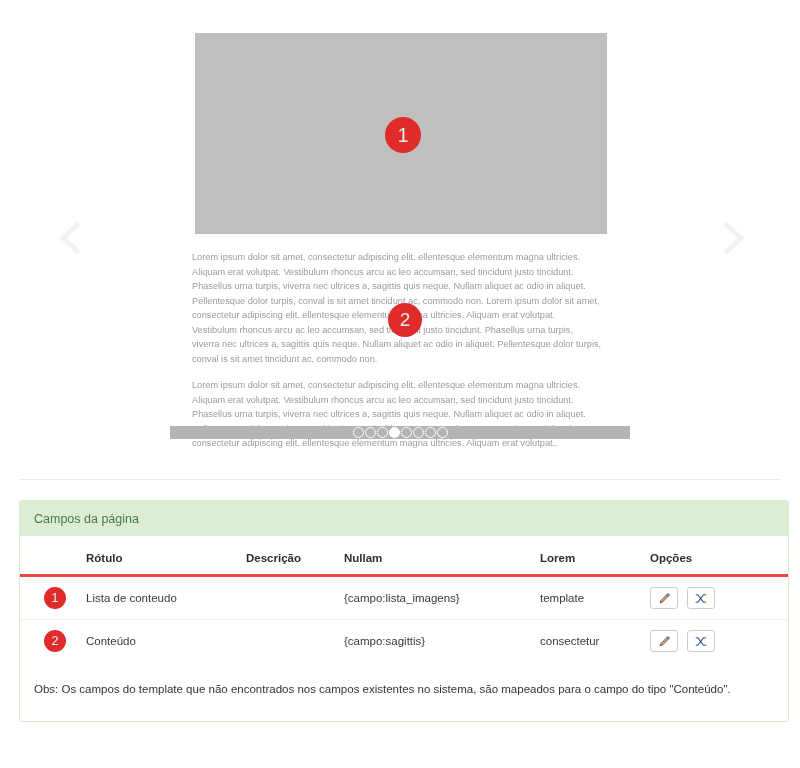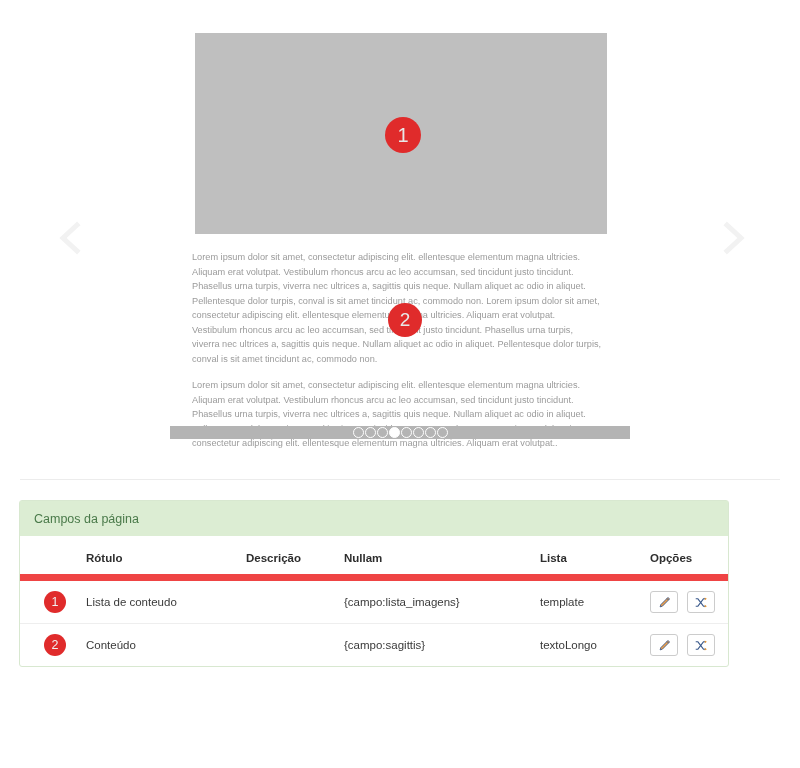--- a/index.html
+++ b/index.html
@@ -143,21 +143,21 @@
     width: 760px;
     height: 1px;
     background: #ececec;
   }
 
   
   .fields-panel {
     position: absolute;
     left: 19px;
     top: 500px;
-    width: 710px;
+    width: 770px;
     border: 1px solid #d8e8d0;
     border-radius: 3px;
     background: #ffffff;
     box-sizing: border-box;
   }
 
   .panel-header {
     background: #dcedd3;
     height: 35px;
     padding: 0 14px;
@@ -180,21 +180,21 @@
     border-collapse: collapse;
     font-size: 11.5px;
     table-layout: fixed;
   }
   table.fields-table thead th {
     text-align: left;
     font-weight: bold;
     color: #2e2e2e;
     font-size: 11.5px;
     padding: 16px 4px 10px 4px;
-    border-bottom: 7px solid #ef4444;
+    border-bottom: 3px solid #ef4444;
     font-family: "Liberation Sans", sans-serif;
   }
   table.fields-table tbody td {
     padding: 10px 4px;
     border-bottom: 1px solid #eeeeee;
     color: #3a3a3a;
     font-size: 11.5px;
     vertical-align: middle;
     font-family: "Liberation Sans", sans-serif;
   }
@@ -313,21 +313,21 @@
         <col class="col-alias">
         <col class="col-tipo">
         <col class="col-opcoes">
       </colgroup>
       <thead>
         <tr>
           <th></th>
           <th>Rótulo</th>
           <th>Descrição</th>
           <th>Nullam</th>
-          <th>Lista</th>
+          <th>Lorem</th>
           <th>Opções</th>
         </tr>
       </thead>
       <tbody>
 
         <tr>
           <td>
             <span class="row-marker">1</span>
           </td>
           <td>Lista de conteudo</td>
@@ -356,21 +356,21 @@
           </td>
         </tr>
 
         <tr>
           <td>
             <span class="row-marker">2</span>
           </td>
           <td>Conteúdo</td>
           <td></td>
           <td>{campo:sagittis}</td>
-          <td>textoLongo</td>
+          <td>consectetur</td>
           <td>
             <span class="icon-btn">
               <span>
                 <svg width="13" height="13" viewBox="0 0 16 16">
                   <path d="M12.3 1.8 14.2 3.7 5.4 12.5 2.6 13.4 3.5 10.6Z" fill="#f0a048" stroke="#3b5a8c" stroke-width="1.1" stroke-linejoin="round"></path>
                   <line x1="11.0" y1="3.1" x2="12.9" y2="5.0" stroke="#3b5a8c" stroke-width="1.1"></line>
                 </svg>
               </span>
             </span>
             <span class="icon-btn">
@@ -382,14 +382,15 @@
                   <polygon points="12.6,10.8 15.2,12.5 12.6,14.2" fill="#e8962f"></polygon>
                 </svg>
               </span>
             </span>
           </td>
         </tr>
 
       </tbody>
     </table>
 
+    <div class="panel-note">Obs: Os campos do template que não encontrados nos campos existentes no sistema, são mapeados para o campo do tipo "Conteúdo".</div>
   </div>
 </div>
 
 </body></html>

